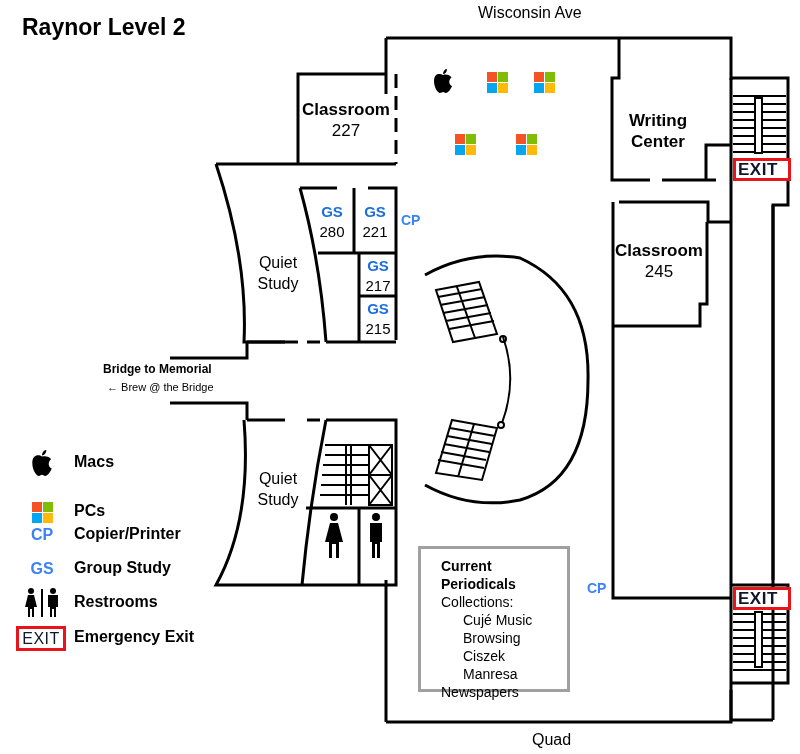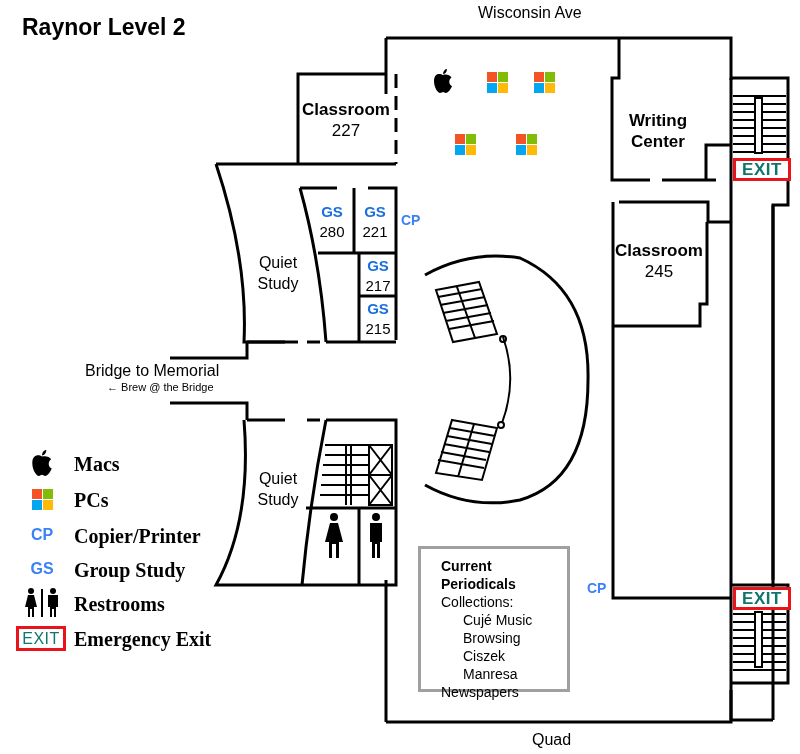--- a/index.html
+++ b/index.html
@@ -7,25 +7,25 @@
          font-family: "Liberation Sans", sans-serif; color: #000; }
   .abs { position: absolute; }
   #map { position: absolute; left: 0; top: 0; }
   .title { left: 22px; top: 14px; font-size: 23px; font-weight: bold; text-align: center; }
   .street { font-size: 16px; }
   .room-label { text-align: center; font-size: 17px; line-height: 21px; }
   .room-label b { font-weight: bold; }
   .gs { color: #1a6fe0; font-weight: bold; font-size: 15px; text-align: center; line-height: 20px; }
   .gs .num { color: #000; font-weight: normal; display: block; font-size: 15px; }
   .cp { color: #3b82f6; font-weight: bold; font-size: 14px; }
-  .exit { border: 3px solid #e8141a; color: #0f766e; font-weight: bold; font-size: 17px;
-          line-height: 17px; padding: 0 2px; background: #fff; letter-spacing: 0.5px; text-align:center; }
+  .exit { border: 3px solid #e8141a; color: #0f172a; font-weight: bold; font-size: 17px;
+          line-height: 17px; padding: 0 2px; background: #fff; letter-spacing: 0.5px; }
   .legend-row { position: absolute; left: 0; width: 260px; height: 30px; }
   .legend-icon { position: absolute; left: 18px; width: 48px; height: 30px; display:flex; align-items:center; justify-content:center; }
-  .legend-label { position: absolute; left: 74px; top: 5px; font-size: 20px; font-weight: bold; font-family: Liberation Serif, serif; }
+  .legend-label { position: absolute; left: 74px; top: 5px; font-size: 16px; font-weight: bold; }
   .periodicals { left: 418px; top: 546px; width: 152px; height: 146px; border: 3px solid #a0a0a0; box-sizing: border-box;
                  padding: 8px 0 0 20px; font-size: 14px; line-height: 18px; }
   .periodicals .indent { padding-left: 22px; }
   .win { display: inline-grid; grid-template-columns: 10px 10px; grid-template-rows: 10px 10px; gap: 1px; }
   .win i { display: block; }
 </style>
 </head>
 <body>
 
 <svg id="map" width="800" height="754" fill="none" stroke="#000" stroke-width="3">
@@ -113,21 +113,21 @@
   <span>GS</span>
   <span class="num">215</span>
 </div>
 
 <div class="abs cp" style="left:401px;top:212px;">CP</div>
 <div class="abs cp" style="left:587px;top:580px;">CP</div>
 
 <div class="abs exit" style="left:733px;top:158px;width:48px;">EXIT</div>
 <div class="abs exit" style="left:733px;top:587px;width:48px;">EXIT</div>
 
-<div class="abs" style="left:85px;top:362px;font-size:16px;font-weight:normal;">Bridge to Memorial</div>
+<div class="abs" style="left:103px;top:362px;font-size:12px;font-weight:bold;">Bridge to Memorial</div>
 <div class="abs" style="left:107px;top:381px;font-size:11px;">← Brew @ the Bridge</div>
 
 <svg class="abs" style="left:432px;top:68px;" width="22" height="26" viewBox="0 0 22 26">
   <path d="M11 7 C8 5 2 5 2 13 C2 20 6 25 8 25 C9.5 25 10 24 11 24 C12 24 12.5 25 14 25 C16 25 19 21 20 18 C17 17 16 12 19.5 9.5 C18 7 14 6 11 7 Z" fill="#000"></path>
   <path d="M11 6 C11 3 13 1 15 1 C15 4 13 6 11 6 Z" fill="#000"></path>
 </svg>
 <div class="abs win" style="left:487px;top:72px;">
     <i style="background:#f35325"></i>
     <i style="background:#81bc06"></i>
     <i style="background:#05a6f0"></i>
@@ -172,21 +172,21 @@
 <div class="abs" style="left:0;top:448px;width:260px;height:220px;">
   <div class="legend-row" style="top:0;">
     <span class="legend-icon">
       <svg width="24" height="28" viewBox="0 0 22 26">
           <path d="M11 7 C8 5 2 5 2 13 C2 20 6 25 8 25 C9.5 25 10 24 11 24 C12 24 12.5 25 14 25 C16 25 19 21 20 18 C17 17 16 12 19.5 9.5 C18 7 14 6 11 7 Z" fill="#000"></path>
           <path d="M11 6 C11 3 13 1 15 1 C15 4 13 6 11 6 Z" fill="#000"></path>
         </svg>
     </span>
     <span class="legend-label">Macs</span>
   </div>
-  <div class="legend-row" style="top:36px;">
+  <div class="legend-row" style="top:49px;">
     <span class="legend-icon">
       <span class="win">
           <i style="background:#f35325"></i>
           <i style="background:#81bc06"></i>
           <i style="background:#05a6f0"></i>
           <i style="background:#ffba08"></i>
         </span>
     </span>
     <span class="legend-label">PCs</span>
   </div>

